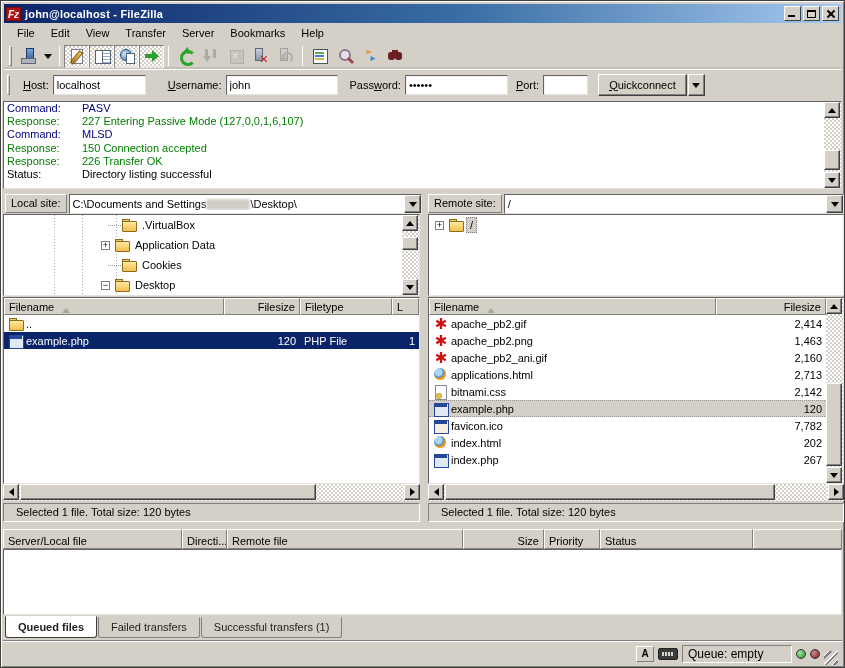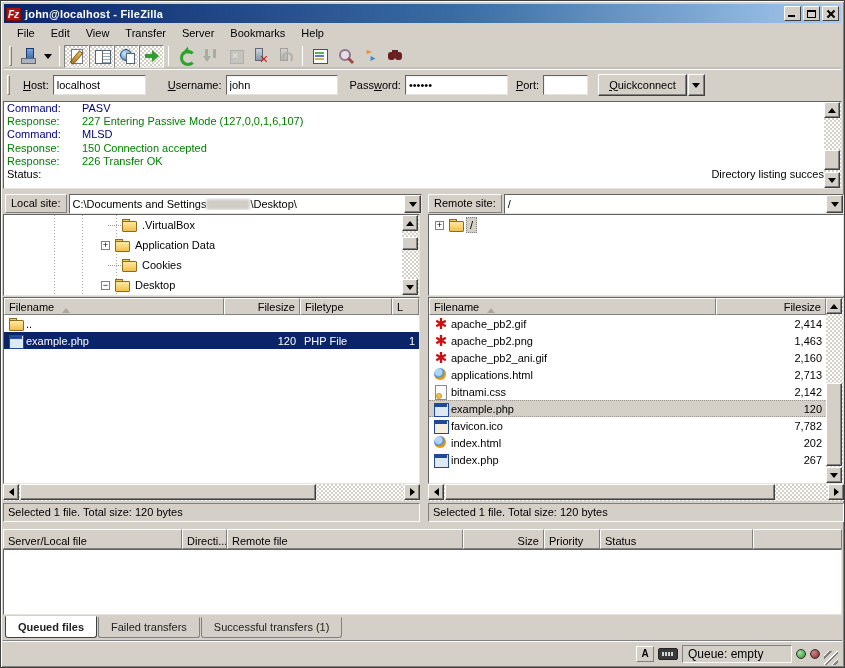--- a/index.html
+++ b/index.html
@@ -119,21 +119,21 @@
              border-color:#fff #404040 #404040 #fff; box-shadow:inset -1px -1px 0 #808080;
              display:flex; align-items:center; justify-content:center; margin-left:1px; }
 
   
   .log { position:absolute; left:2px; top:100px; right:2px; height:88px; background:#fff;
          border:1px solid; border-color:#636363 #e6e3de #e6e3de #636363; overflow:hidden; }
   .logline { display:flex; line-height:13.2px; white-space:nowrap; }
   .loglabel { width:78px; flex:none; padding-left:3px; }
   .c-command { color:#00007f; }
   .c-response { color:#007f00; }
-  .c-status { color:#000;justify-content:space-between; }
+  .c-status { color:#000; }
 
   
   .vsb { position:absolute; top:0; right:0; bottom:0; width:17px;
          background-image:linear-gradient(45deg,#fff 25%,transparent 25%,transparent 75%,#fff 75%),
                           linear-gradient(45deg,#fff 25%,transparent 25%,transparent 75%,#fff 75%);
          background-size:4px 4px; background-position:0 0,2px 2px; background-color:#d4d0c8; }
   .hsb { position:relative; height:17px;
          background-image:linear-gradient(45deg,#fff 25%,transparent 25%,transparent 75%,#fff 75%),
                           linear-gradient(45deg,#fff 25%,transparent 25%,transparent 75%,#fff 75%);
          background-size:4px 4px; background-position:0 0,2px 2px; background-color:#d4d0c8; }
@@ -211,21 +211,21 @@
   .fi-php::before,.fi-ico::before { content:""; position:absolute; left:1px; top:2px; width:13px; height:12px;
        background:#dfe9f5; border:1px solid #23479a; }
   .fi-php::after,.fi-ico::after { content:""; position:absolute; left:1px; top:2px; width:13px; height:4px;
        background:#23479a; }
   .fi-ico::before { background:#f5efdf; }
 
   .hsb.l { position:absolute; left:2px; top:483px; width:417px; }
   .hsb.r { position:absolute; left:427px; top:483px; width:416px; }
 
   .statusline { position:absolute; height:19px; background:#d4d0c8; border:1px solid;
-                border-color:#808080 #fff #fff #808080; padding:2px 4px; }
+                border-color:#808080 #fff #fff #808080; padding:2px 12px; }
   .statusline.l { left:2px; top:502px; width:417px; }
   .statusline.r { left:427px; top:502px; width:416px; }
 
   
   .qheader { position:absolute; left:2px; top:528px; right:2px; height:20px; display:flex; }
   .qbody { position:absolute; left:2px; top:548px; right:2px; height:66px; background:#fff;
            border:1px solid; border-color:#636363 #e6e3de #e6e3de #636363; }
   .qtabs { position:absolute; left:4px; top:616px; right:2px; height:21px; display:flex; align-items:flex-start; }
   .qtab { padding:3px 12px 4px; background:#d4d0c8; border:1px solid #808080; border-top:1px solid #d4d0c8;
           margin-right:1px; border-radius:0 0 3px 3px; color:#222; }

